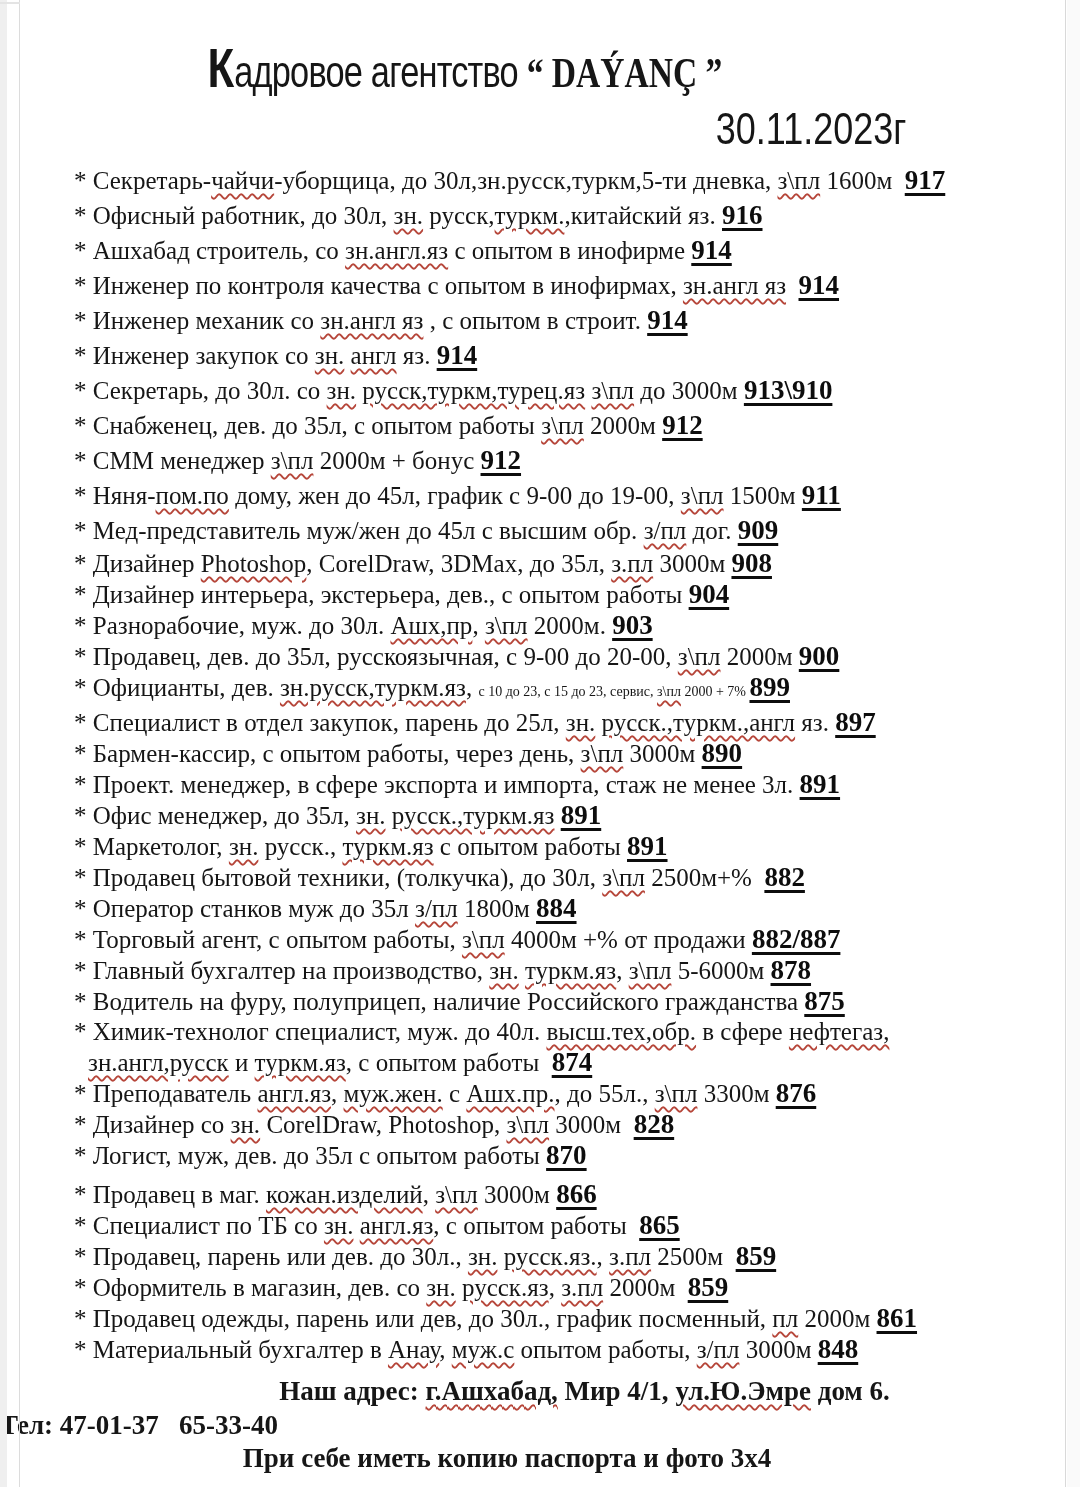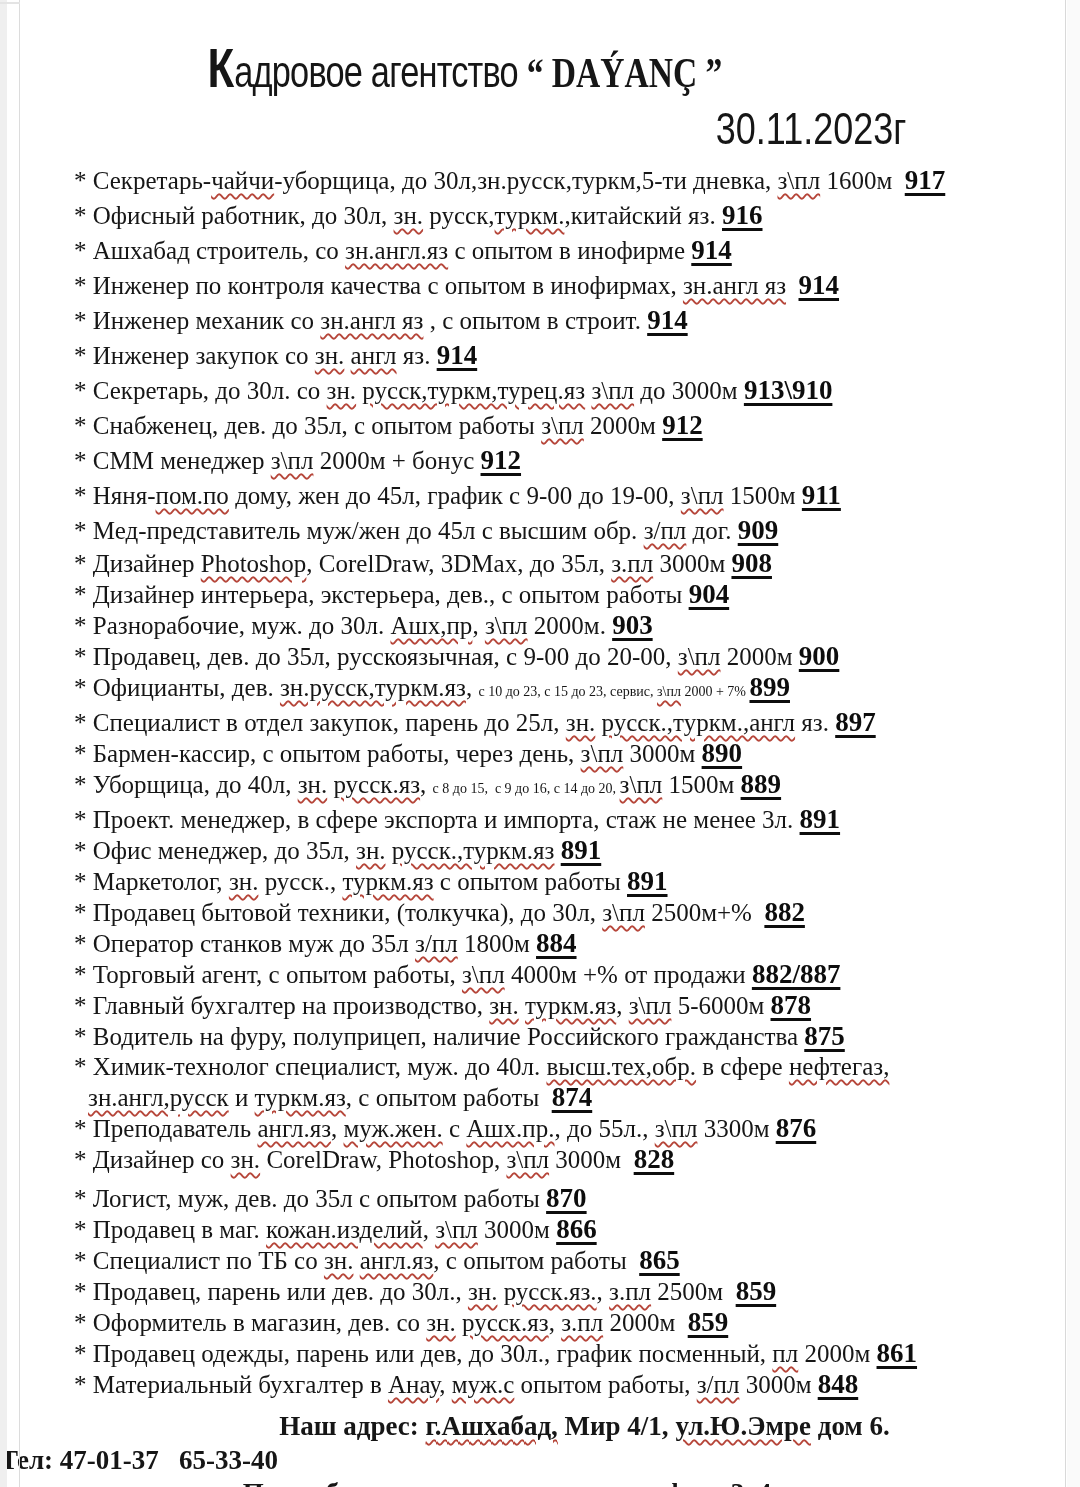--- a/index.html
+++ b/index.html
@@ -95,21 +95,20 @@
       <div class="row"><span>* </span><span>СММ менеджер </span><span class="sq">з\пл</span><span> 2000м + бонус </span><span class="code">912</span></div>
       <div class="row"><span>* </span><span>Няня-</span><span class="sq">пом.по</span><span> дому, жен до 45л, график с 9-00 до 19-00, </span><span class="sq">з\пл</span><span> 1500м </span><span class="code">911</span></div>
       <div class="row"><span>* </span><span>Мед-представитель муж/жен до 45л с высшим обр. </span><span class="sq">з/пл</span><span> дог. </span><span class="code">909</span></div>
       <div class="row"><span>* </span><span>Дизайнер </span><span class="sq">Photoshop</span><span>, CorelDraw, 3DMax, до 35л, </span><span class="sq">з.пл</span><span> 3000м </span><span class="code">908</span></div>
       <div class="row"><span>* </span><span>Дизайнер интерьера, экстерьера, дев., с опытом работы </span><span class="code">904</span></div>
       <div class="row"><span>* </span><span>Разнорабочие, муж. до 30л. </span><span class="sq">Ашх,пр</span><span>, </span><span class="sq">з\пл</span><span> 2000м. </span><span class="code">903</span></div>
       <div class="row"><span>* </span><span>Продавец, дев. до 35л, русскоязычная, с 9-00 до 20-00, </span><span class="sq">з\пл</span><span> 2000м </span><span class="code">900</span></div>
       <div class="row"><span>* </span><span>Официанты, дев. </span><span class="sq">зн.русск,туркм.яз</span><span>, </span><span class="sm">с 10 до 23, с 15 до 23, сервис, </span><span class="sq sm">з\пл</span><span class="sm"> 2000 + 7% </span><span class="code">899</span></div>
       <div class="row"><span>* </span><span>Специалист в отдел закупок, парень до 25л, </span><span class="sq">зн.</span><span> </span><span class="sq">русск.,туркм.,англ</span><span> яз. </span><span class="code">897</span></div>
       <div class="row"><span>* </span><span>Бармен-кассир, с опытом работы, через день, </span><span class="sq">з\пл</span><span> 3000м </span><span class="code">890</span></div>
-      <div class="row"><span>* </span><span>Уборщица, до 40л, </span><span class="sq">зн.</span><span> </span><span class="sq">русск.яз</span><span>, </span><span class="sm">с 8 до 15,  с 9 до 16, с 14 до 20, </span><span class="sq">з\пл</span><span> 1500м </span><span class="code">889</span></div>
       <div class="row"><span>* </span><span>Проект. менеджер, в сфере экспорта и импорта, стаж не менее 3л. </span><span class="code">891</span></div>
       <div class="row"><span>* </span><span>Офис менеджер, до 35л, </span><span class="sq">зн.</span><span> </span><span class="sq">русск.,туркм.яз</span><span> </span><span class="code">891</span></div>
       <div class="row"><span>* </span><span>Маркетолог, </span><span class="sq">зн.</span><span> русск., </span><span class="sq">туркм.яз</span><span> с опытом работы </span><span class="code">891</span></div>
       <div class="row"><span>* </span><span>Продавец бытовой техники, (толкучка), до 30л, </span><span class="sq">з\пл</span><span> 2500м+%  </span><span class="code">882</span></div>
       <div class="row"><span>* </span><span>Оператор станков муж до 35л </span><span class="sq">з/пл</span><span> 1800м </span><span class="code">884</span></div>
       <div class="row"><span>* </span><span>Торговый агент, с опытом работы, </span><span class="sq">з\пл</span><span> 4000м +% от продажи </span><span class="code">882/887</span></div>
       <div class="row"><span>* </span><span>Главный бухгалтер на производство, </span><span class="sq">зн.</span><span> </span><span class="sq">туркм.яз</span><span>, </span><span class="sq">з\пл</span><span> 5-6000м </span><span class="code">878</span></div>
       <div class="row"><span>* </span><span>Водитель на фуру, полуприцеп, наличие Российского гражданства </span><span class="code">875</span></div>
       <div class="row"><span>* </span><span>Химик-технолог специалист, муж. до 40л. </span><span class="sq">высш.тех,обр.</span><span> в сфере </span><span class="sq">нефтегаз,</span><br><span class="sq">зн.англ,русск</span><span> и </span><span class="sq">туркм.яз</span><span>, с опытом работы  </span><span class="code">874</span></div>
       <div class="row"><span>* </span><span>Преподаватель </span><span class="sq">англ.яз</span><span>, </span><span class="sq">муж.жен.</span><span> с </span><span class="sq">Ашх.пр.</span><span>, до 55л., </span><span class="sq">з\пл</span><span> 3300м </span><span class="code">876</span></div>

